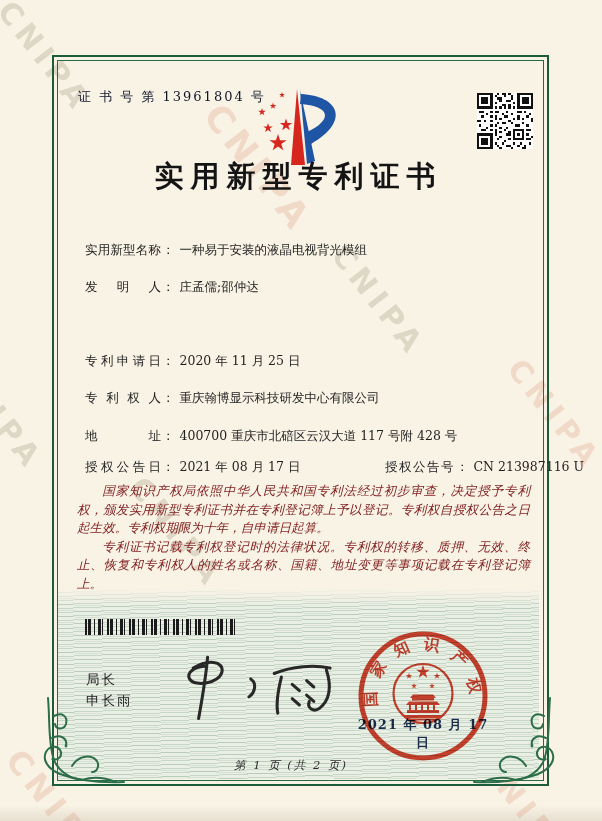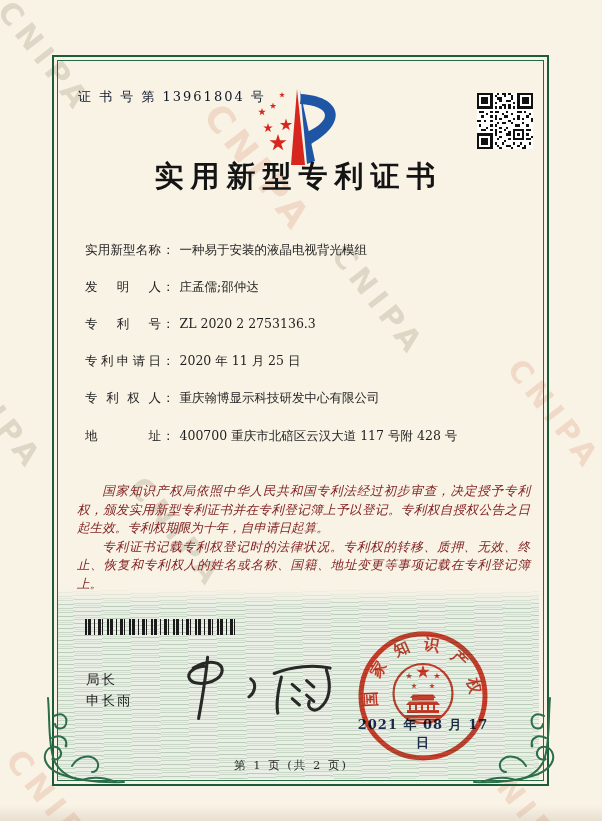--- a/index.html
+++ b/index.html
@@ -52,21 +52,21 @@
 
   .director{position:absolute;left:86px;font-size:13.5px;letter-spacing:2px;color:#1d1d1d;
             font-family:"DejaVu Sans","Liberation Sans",sans-serif;}
   .sign{position:absolute;left:168px;top:648px;width:180px;height:78px;}
 
   .seal{position:absolute;left:357px;top:630px;width:132px;height:132px;mix-blend-mode:multiply;opacity:.95;}
   .seal-date{position:absolute;left:357px;top:716px;width:132px;text-align:center;font-size:13px;
              font-weight:bold;color:#1c2f52;letter-spacing:1px;mix-blend-mode:multiply;}
 
   .pagenum{position:absolute;left:52px;top:758px;width:478px;text-align:center;font-size:11.5px;
-           letter-spacing:2px;color:#2c2c2c;}
+           letter-spacing:2px;color:#2c2c2c;font-style:italic;}
   .contnote{position:absolute;left:52px;top:792px;width:493px;text-align:center;font-size:12.5px;
             letter-spacing:3px;color:#2a2a2a;font-style:italic;}
 </style>
 </head>
 <body>
 
 <div class="page">
 
   <div class="wm gray" style="left:18px;top:-6px;font-size:30px">CNIPA</div>
   <div class="wm pink" style="left:228px;top:96px;font-size:36px">CNIPA</div>
@@ -153,31 +153,34 @@
   </svg>
 
   <div class="title">实用新型专利证书</div>
 
   <div class="frow" style="top:242px">
     <span class="flabel">实用新型名称</span><span class="fcolon">：</span><span class="fval">一种易于安装的液晶电视背光模组</span>
   </div>
   <div class="frow" style="top:279px">
     <span class="flabel">发明人</span><span class="fcolon">：</span><span class="fval">庄孟儒;邵仲达</span>
   </div>
-  <div class="frow" style="top:316px">
-    <span class="flabel">专利号</span><span class="fcolon">：</span><span class="fval">ZL 2020 2 2753136.3</span>
-  </div>
   <div class="frow" style="top:353px">
     <span class="flabel">专利申请日</span><span class="fcolon">：</span><span class="fval">2020 年 11 月 25 日</span>
   </div>
   <div class="frow" style="top:390px">
     <span class="flabel">专利权人</span><span class="fcolon">：</span><span class="fval">重庆翰博显示科技研发中心有限公司</span>
   </div>
   <div class="frow" style="top:428px">
     <span class="flabel">地址</span><span class="fcolon">：</span><span class="fval">400700 重庆市北碚区云汉大道 117 号附 428 号</span>
+  </div>
+  <div class="frow" style="top:459px;width:450px">
+    <span class="flabel">授权公告日</span><span class="fcolon">：</span><span class="fval">2021 年 08 月 17 日</span>
+    <span class="grant2">
+      <span class="g2label">授权公告号</span><span class="fcolon">：</span><span class="fval">CN 213987116 U</span>
+    </span>
   </div>
 
   <div class="paras">
     <p>国家知识产权局依照中华人民共和国专利法经过初步审查，决定授予专利权，颁发实用新型专利证书并在专利登记簿上予以登记。专利权自授权公告之日起生效。专利权期限为十年，自申请日起算。</p>
     <p>专利证书记载专利权登记时的法律状况。专利权的转移、质押、无效、终止、恢复和专利权人的姓名或名称、国籍、地址变更等事项记载在专利登记簿上。</p>
   </div>
 
   <div class="barcode"></div>
 
   <div class="director" style="top:671px">局长</div>

